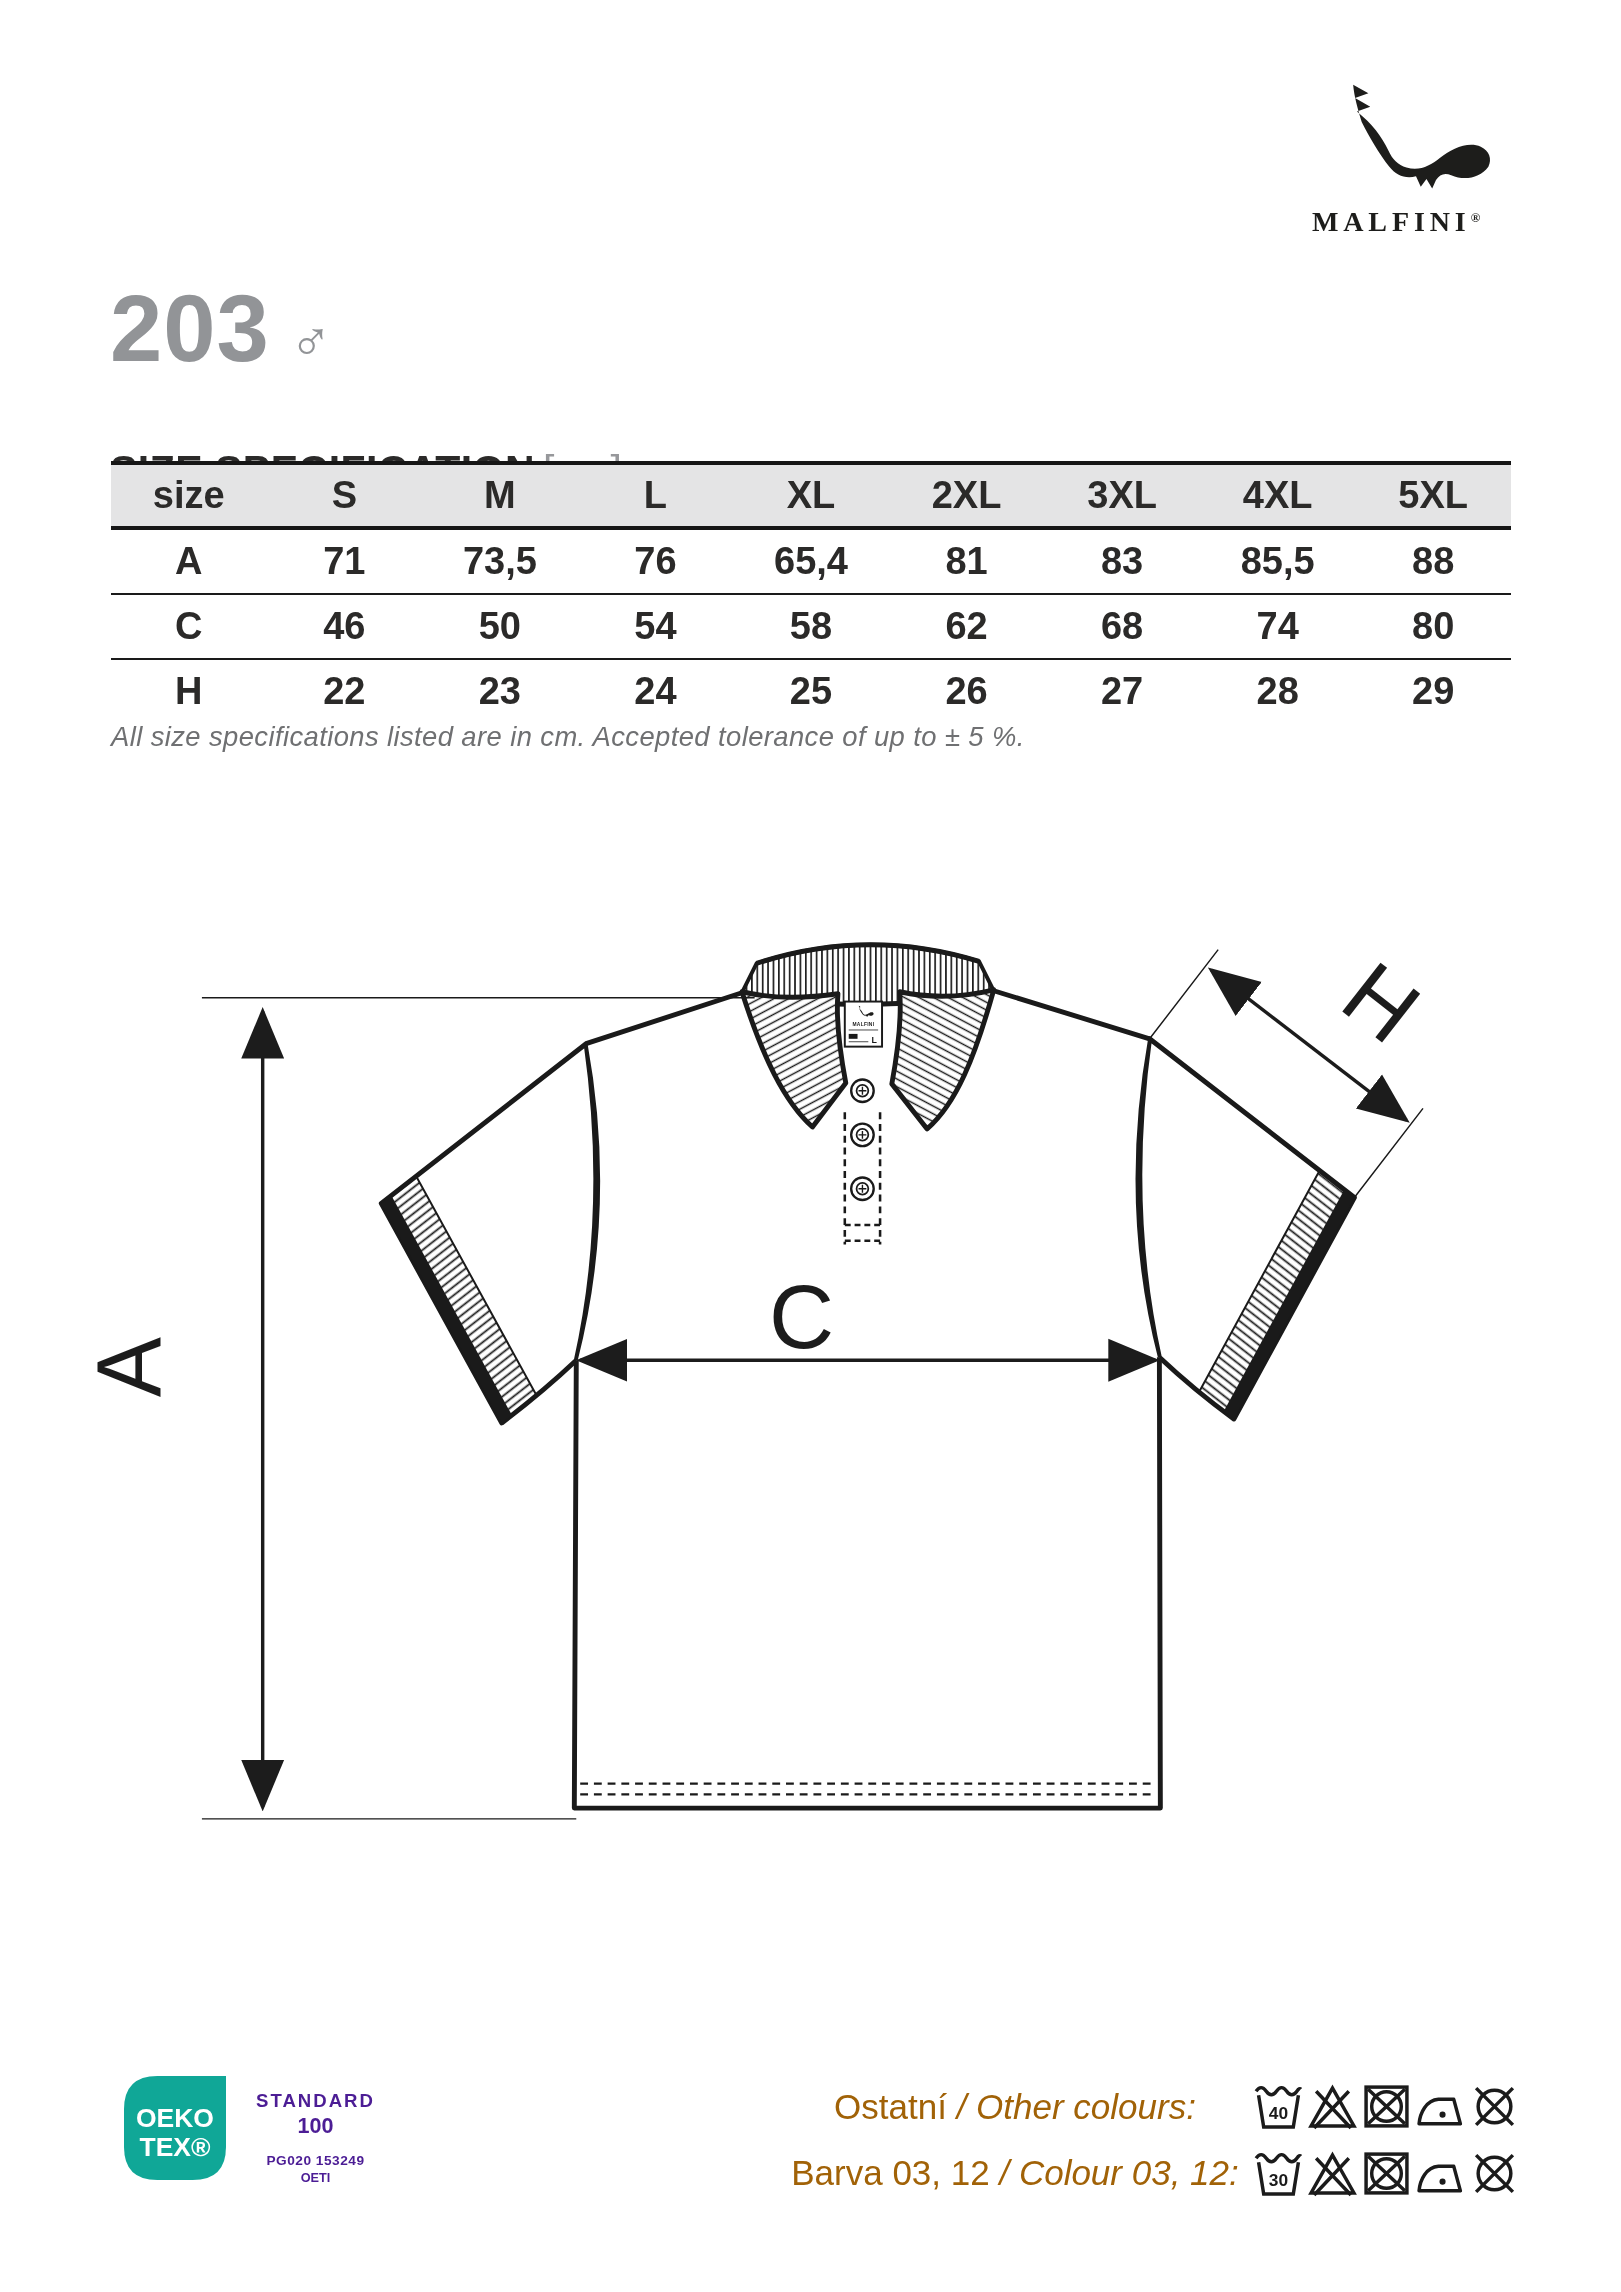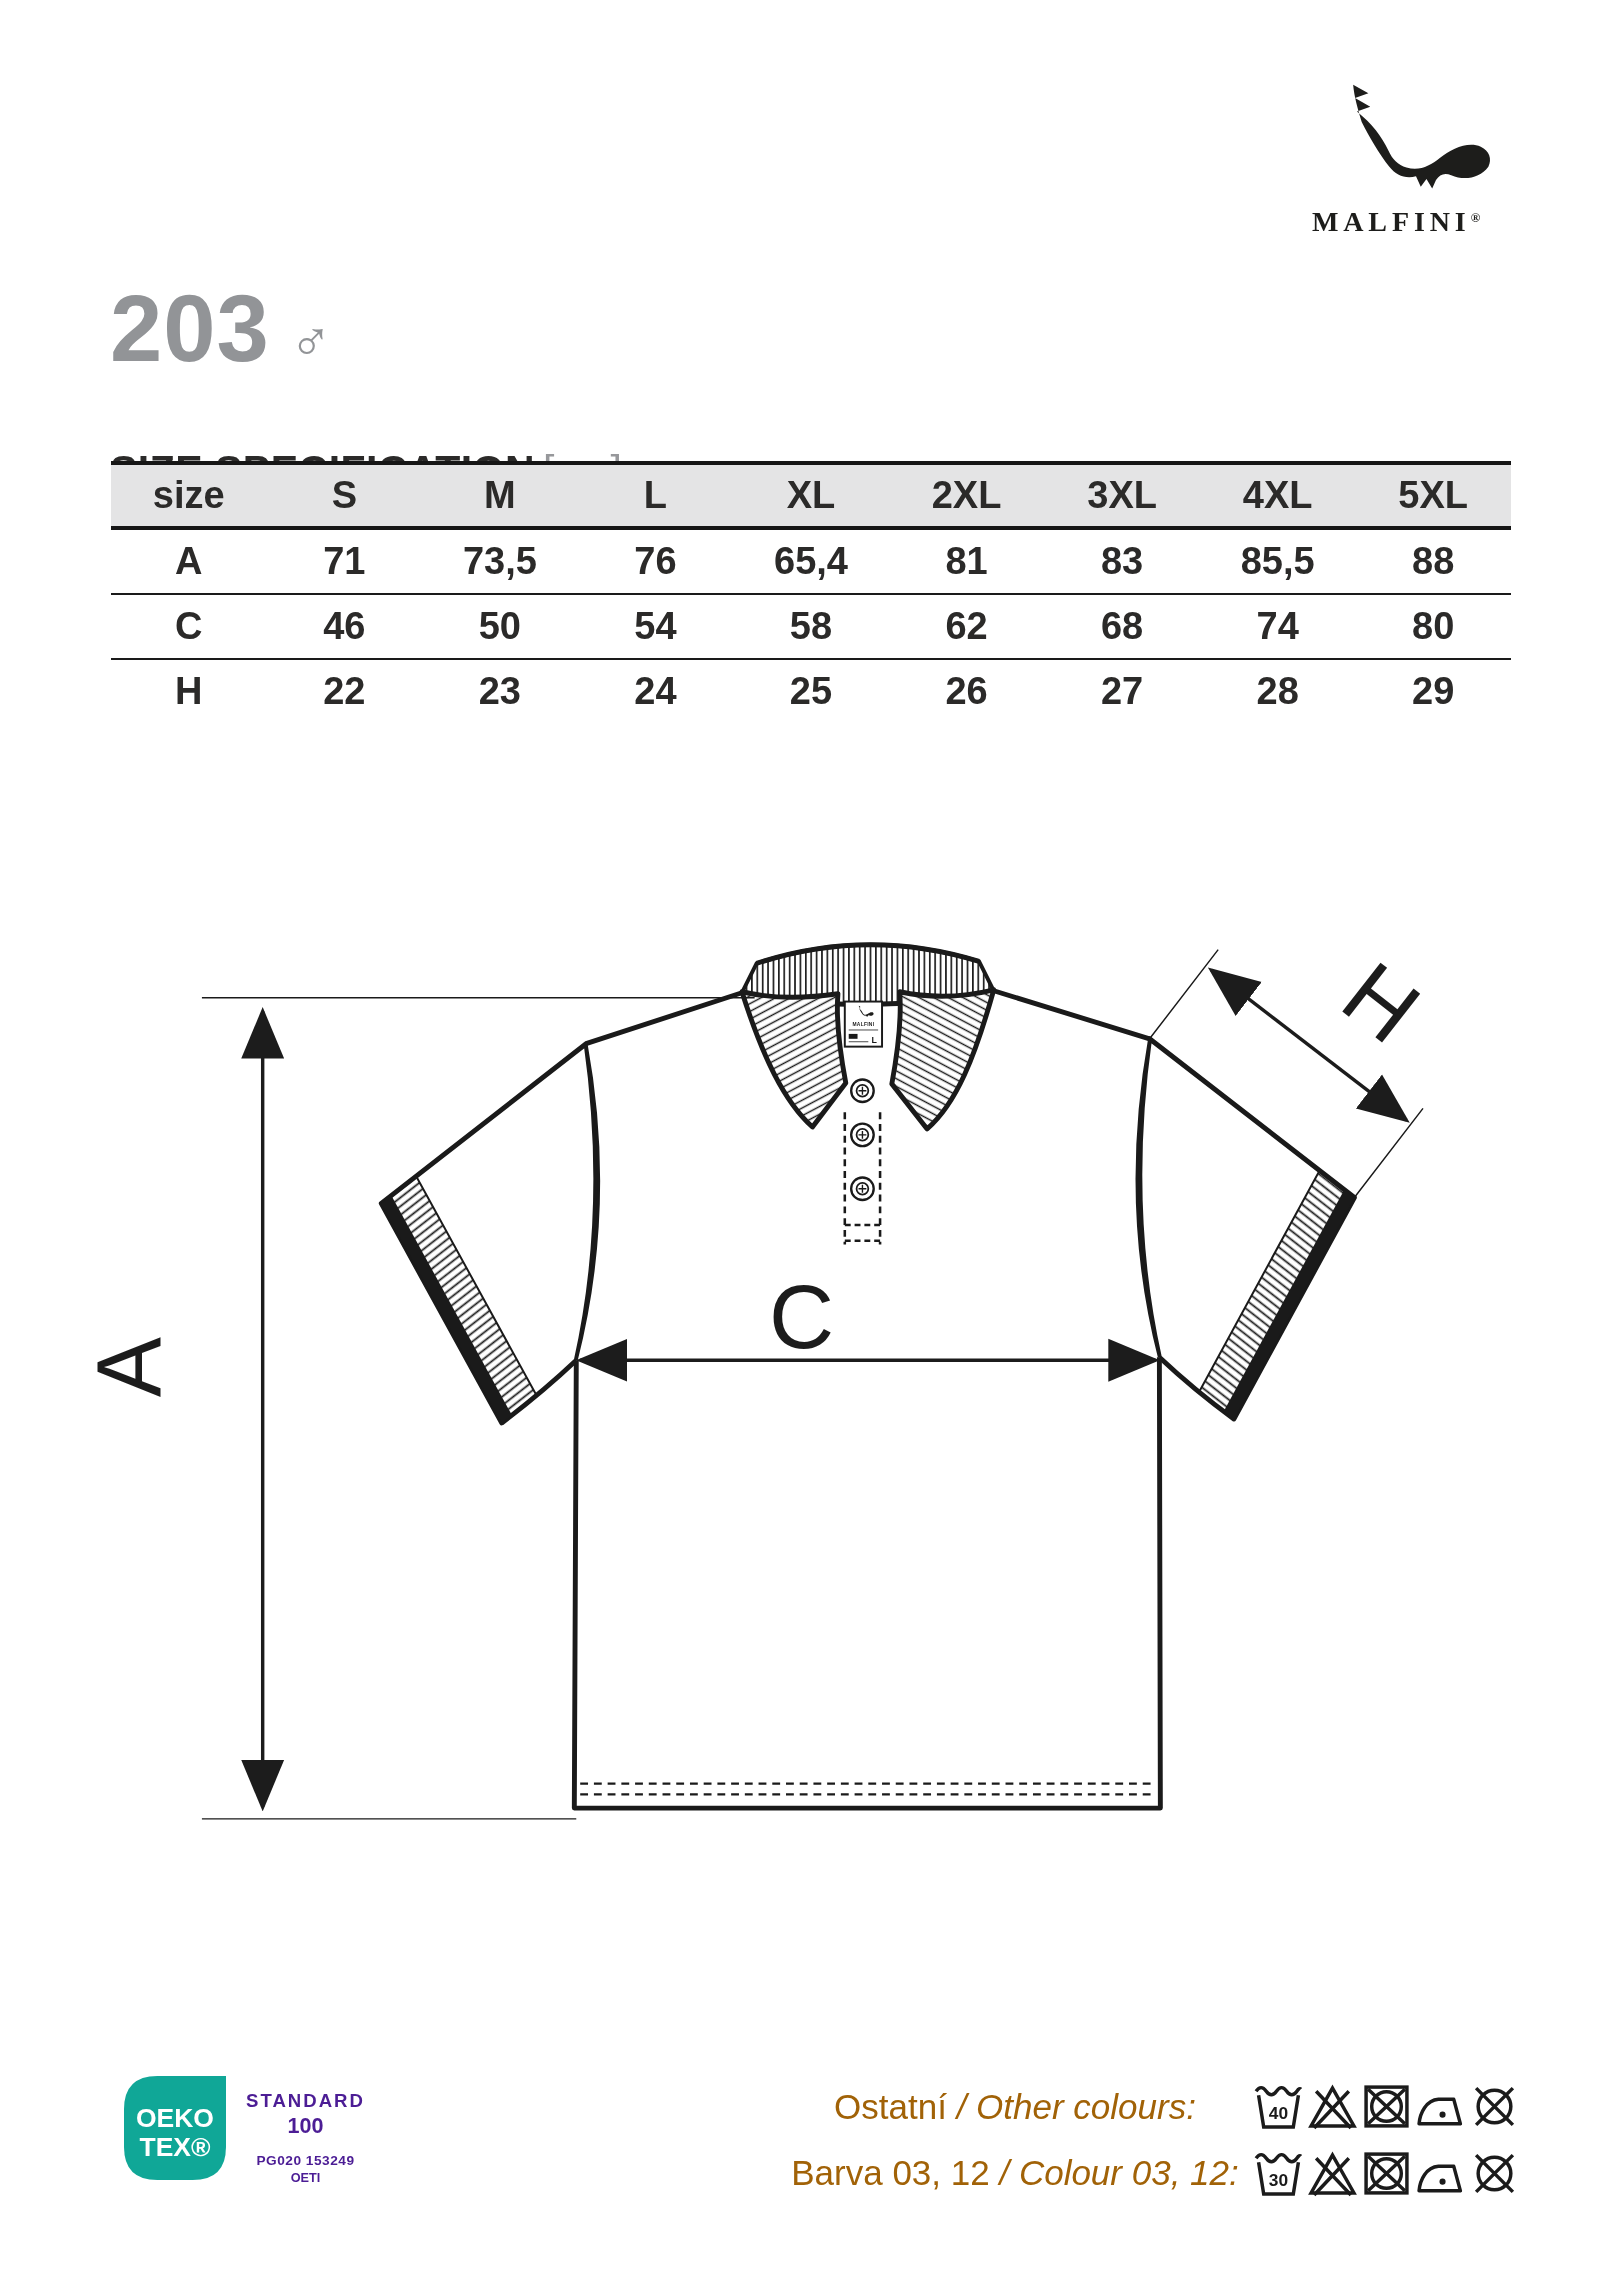--- a/index.html
+++ b/index.html
@@ -34,21 +34,21 @@
   .size-table .sep{border-bottom:2px solid #1a1a1a;}
 
   .note{position:absolute;left:111px;top:721px;font-size:27.4px;font-style:italic;
         color:#6f7072;letter-spacing:0.4px;}
 
   
   .drawing{position:absolute;left:0;top:882px;width:1621px;height:980px;}
   .dimtext{font-family:"Liberation Sans",sans-serif;font-size:92px;font-weight:400;fill:#1c1c1c;}
 
   
-  .oeko{position:absolute;left:124px;top:2076px;display:flex;gap:16px;}
+  .oeko{position:absolute;left:124px;top:2076px;display:flex;gap:26px;}
   .oeko-text{text-align:center;padding-top:13.7px;color:#4c1d95;min-width:127px;}
   .std1{font-size:18.6px;font-weight:700;letter-spacing:2px;}
   .std2{font-size:21.6px;font-weight:700;margin-top:1px;}
   .certnum{font-size:13.7px;font-weight:700;margin-top:14.7px;letter-spacing:0.5px;}
   .inst{font-size:12.7px;font-weight:700;margin-top:2.9px;}
 
   .care{position:absolute;right:102px;top:2082px;display:grid;
         grid-template-columns:auto auto;column-gap:15.7px;row-gap:17.6px;align-items:center;}
   .care-label{font-size:35px;color:#a16207;text-align:center;white-space:nowrap;}
   .care-label .en{font-style:italic;}
@@ -115,20 +115,21 @@
     <div class="cell body">22</div>
     <div class="cell body">23</div>
     <div class="cell body">24</div>
     <div class="cell body">25</div>
     <div class="cell body">26</div>
     <div class="cell body">27</div>
     <div class="cell body">28</div>
     <div class="cell body">29</div>
   </div>
 
+  <div class="note">All size specifications listed are in cm. Accepted tolerance of up to ± 5 %.</div>
 
   <svg class="drawing" viewBox="0 900 1654 1000">
     <defs>
       <marker id="ah" viewBox="0 0 12 12" refX="11" refY="6" markerWidth="15" markerHeight="15" orient="auto-start-reverse">
         <path d="M0,1 L12,6 L0,11 Z" fill="#1c1c1c"></path>
       </marker>
       <pattern id="pv" width="5.5" height="8" patternUnits="userSpaceOnUse">
         <path d="M2.7,0 V8" stroke="#1a1a1a" stroke-width="1.7"></path>
       </pattern>
       <pattern id="phl" width="7" height="7" patternUnits="userSpaceOnUse" patternTransform="rotate(-28)">

